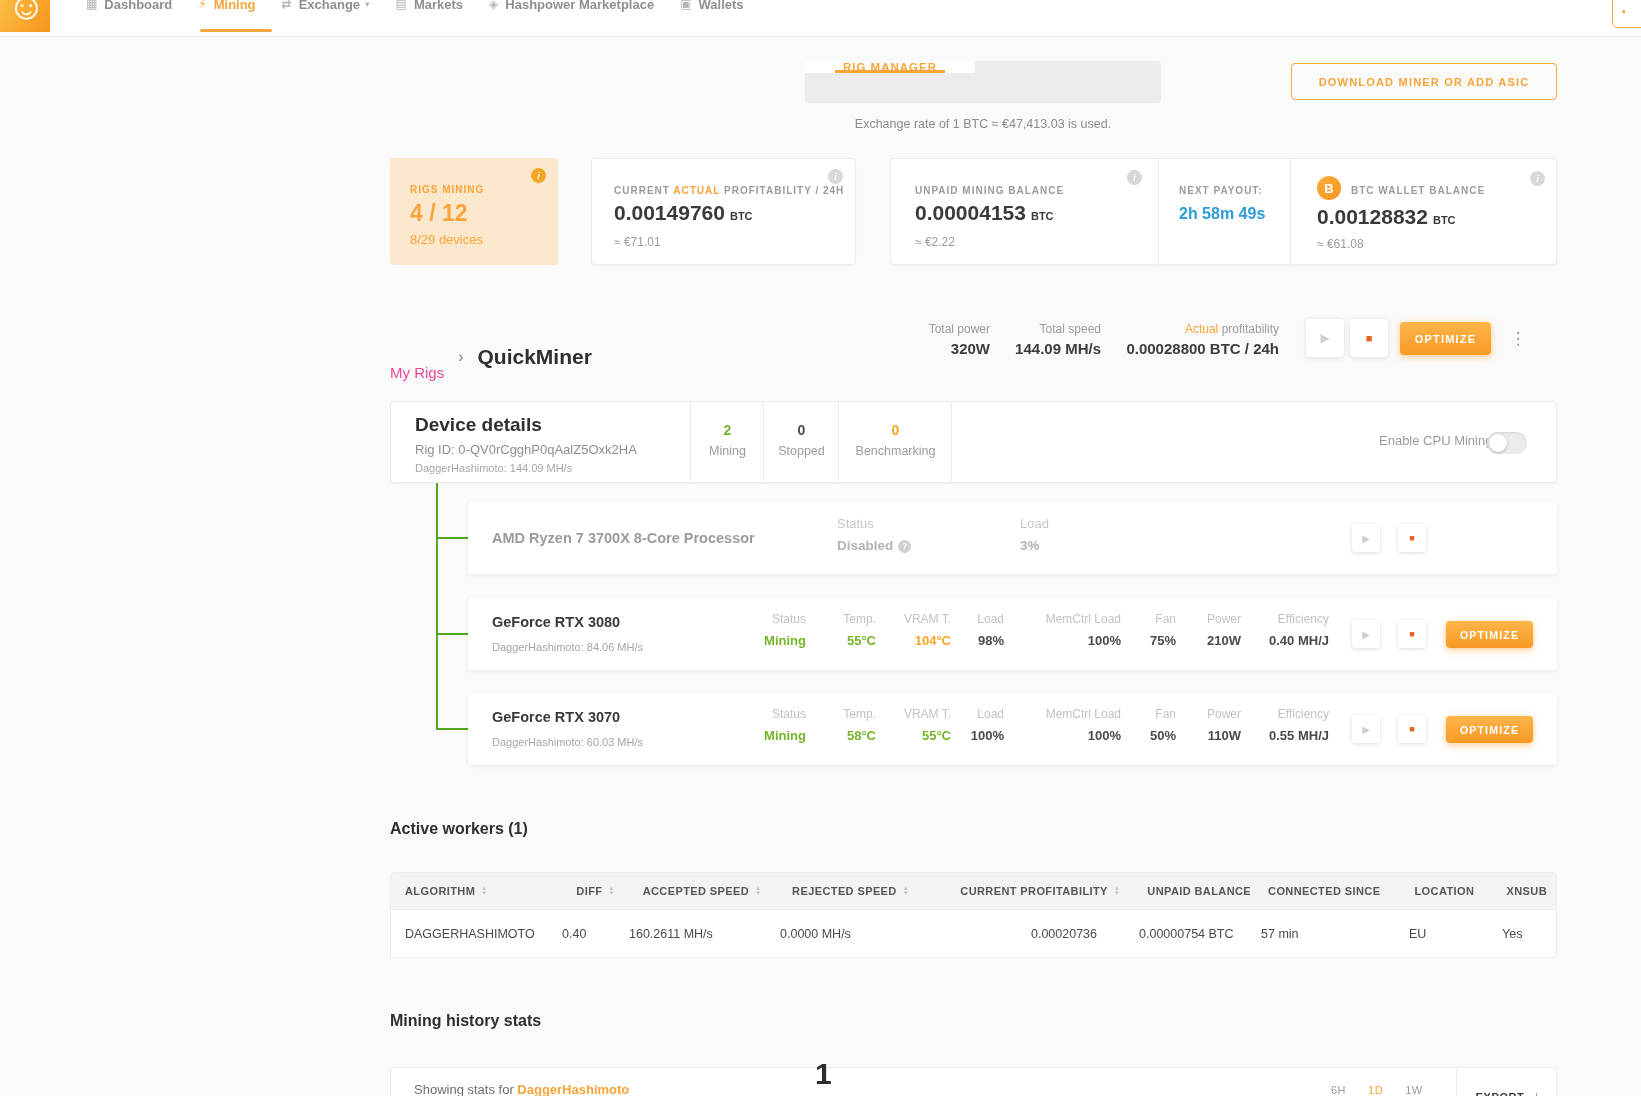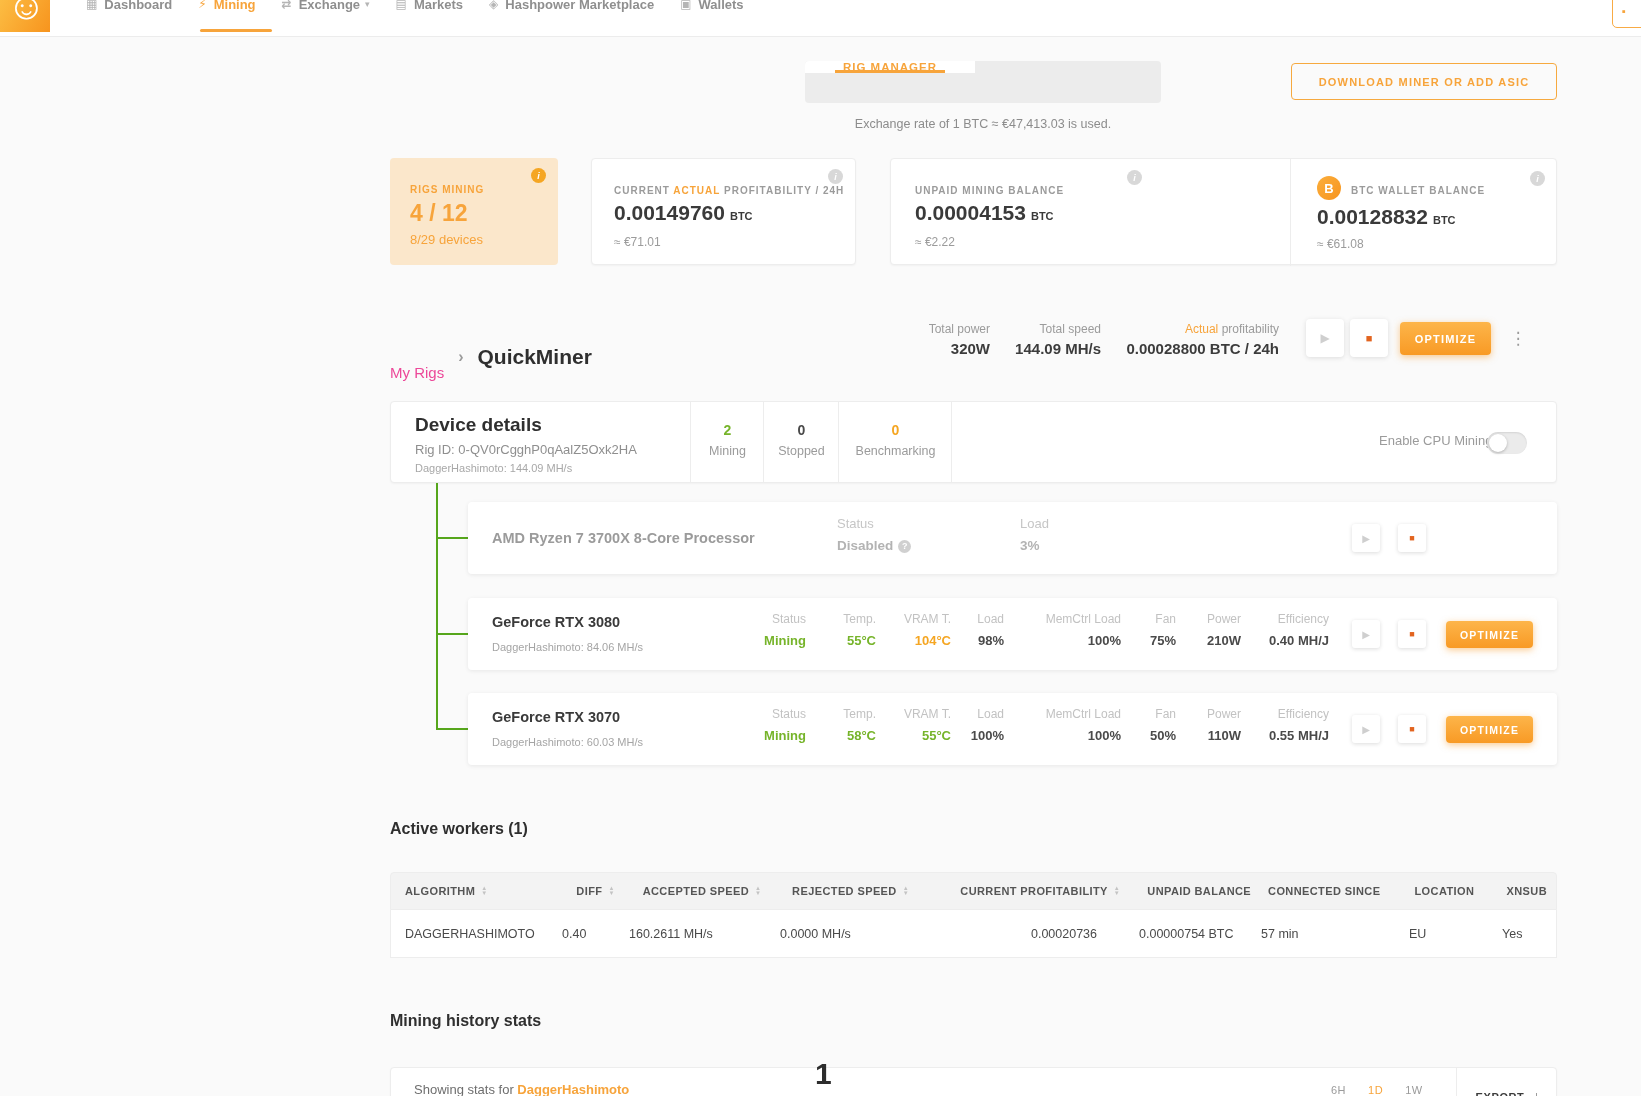--- a/index.html
+++ b/index.html
@@ -164,20 +164,24 @@
 
     <div class="abs card" style="left:500px;top:158px;width:667px;height:107px;">
 
       <div class="abs" style="left:0;top:0;width:267px;height:107px;">
         <div class="info" style="right:16px;top:11px;">i</div>
         <div class="lbl abs" style="left:24px;top:26px;">UNPAID MINING BALANCE</div>
         <div class="abs" style="left:24px;top:42px;"><span class="bigval">0.00004153</span><span class="unit">BTC</span></div>
         <div class="abs fiat" style="left:24px;top:76px;">≈ €2.22</div>
       </div>
 
+      <div class="abs" style="left:267px;top:0;width:132px;height:107px;border-left:1px solid #ededed;">
+        <div class="lbl abs" style="left:20px;top:26px;">NEXT PAYOUT:</div>
+        <div class="abs blue" style="left:20px;top:46px;font-size:16px;font-weight:bold;">2h 58m 49s</div>
+      </div>
 
       <div class="abs" style="left:399px;top:0;width:268px;height:107px;border-left:1px solid #ededed;">
         <div class="info" style="right:14px;top:12px;">i</div>
         <div class="btc-circle" style="left:26px;top:17px;">B</div>
         <div class="lbl abs" style="left:60px;top:26px;">BTC WALLET BALANCE</div>
         <div class="abs" style="left:26px;top:46px;"><span class="bigval">0.00128832</span><span class="unit">BTC</span></div>
         <div class="abs fiat" style="left:26px;top:78px;">≈ €61.08</div>
       </div>
     </div>
 

